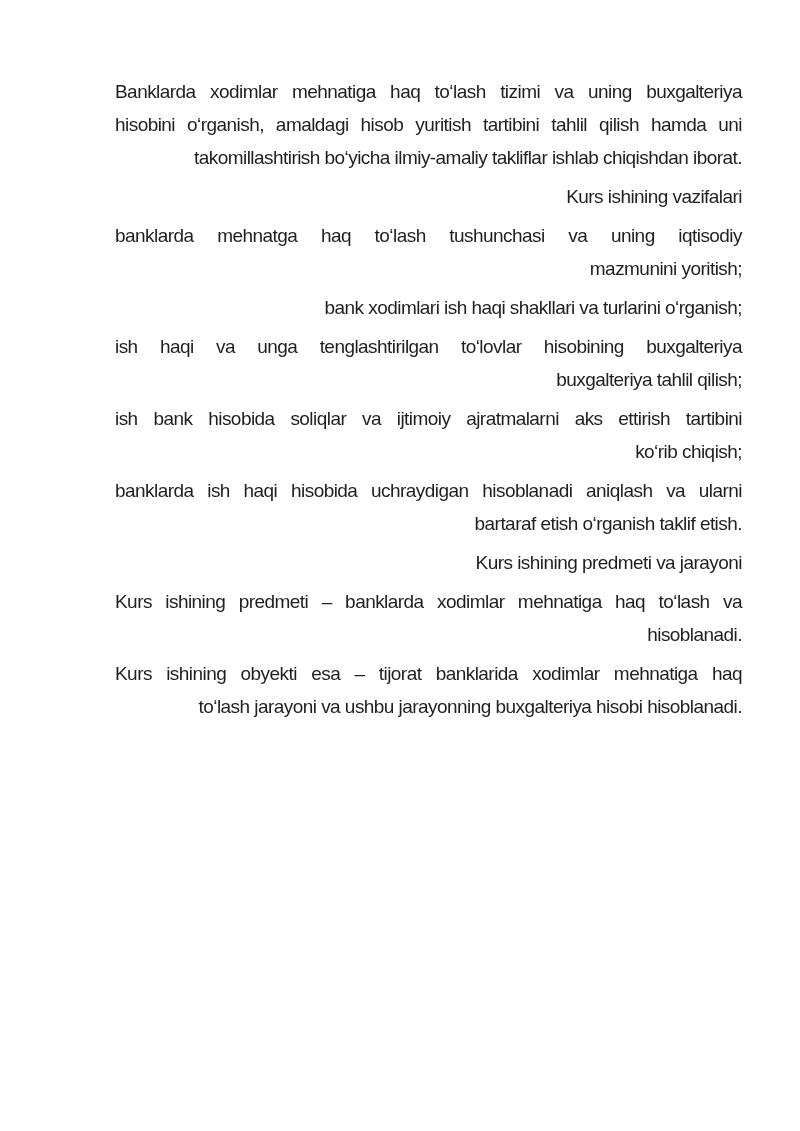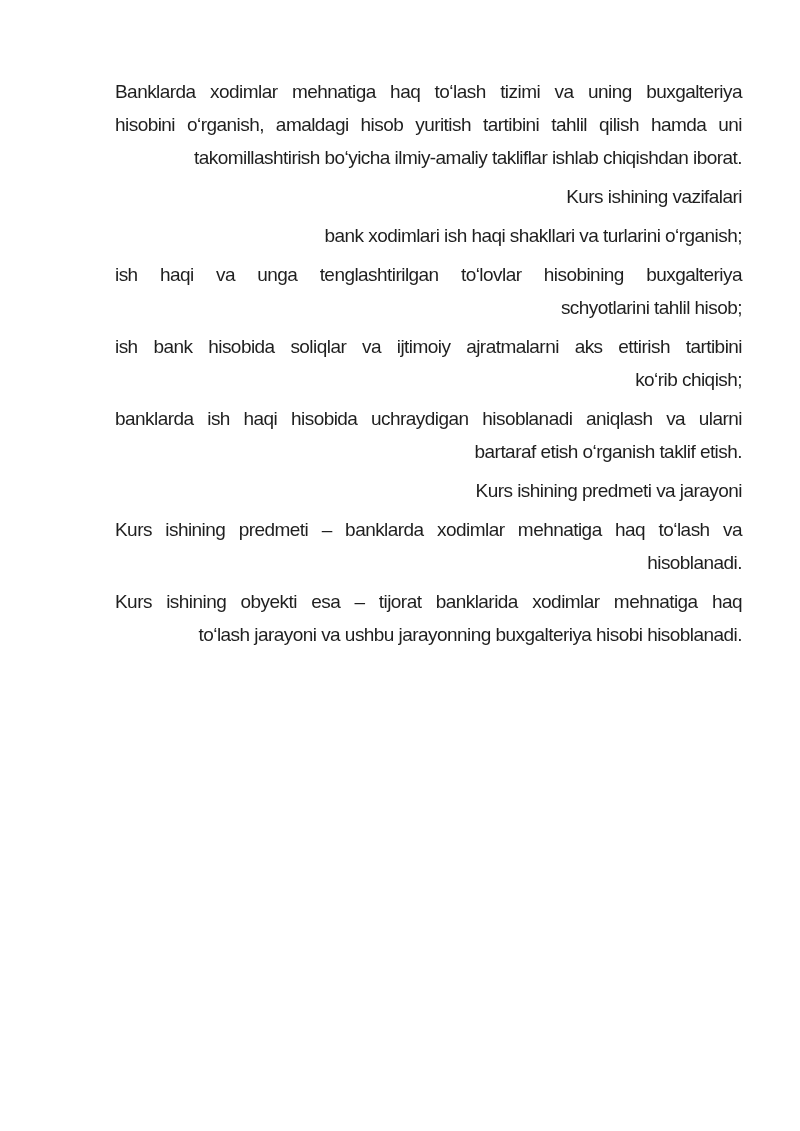--- a/index.html
+++ b/index.html
@@ -41,25 +41,29 @@
 <div class="page" style="background: rgb(255, 255, 255); color: rgb(31, 31, 31);">
     <div class="para">
       <div class="line just">Banklarda xodimlar mehnatiga haq toʻlash tizimi va uning buxgalteriya</div>
       <div class="line just">hisobini oʻrganish, amaldagi hisob yuritish tartibini tahlil qilish hamda uni</div>
       <div class="line">takomillashtirish boʻyicha ilmiy-amaliy takliflar ishlab chiqishdan iborat.</div>
     </div>
     <div class="para">
       <div class="line">Kurs ishining vazifalari</div>
     </div>
     <div class="para">
+      <div class="line just">banklarda mehnatga haq toʻlash tushunchasi va uning iqtisodiy</div>
+      <div class="line">mazmunini yoritish;</div>
+    </div>
+    <div class="para">
       <div class="line">bank xodimlari ish haqi shakllari va turlarini oʻrganish;</div>
     </div>
     <div class="para">
       <div class="line just">ish haqi va unga tenglashtirilgan toʻlovlar hisobining buxgalteriya</div>
-      <div class="line">schyotlarini tahlil hisob;</div>
+      <div class="line">buxgalteriya tahlil qilish;</div>
     </div>
     <div class="para">
       <div class="line just">ish bank hisobida soliqlar va ijtimoiy ajratmalarni aks ettirish tartibini</div>
       <div class="line">koʻrib chiqish;</div>
     </div>
     <div class="para">
       <div class="line just">banklarda ish haqi hisobida uchraydigan hisoblanadi aniqlash va ularni</div>
       <div class="line">bartaraf etish oʻrganish taklif etish.</div>
     </div>
     <div class="para">

